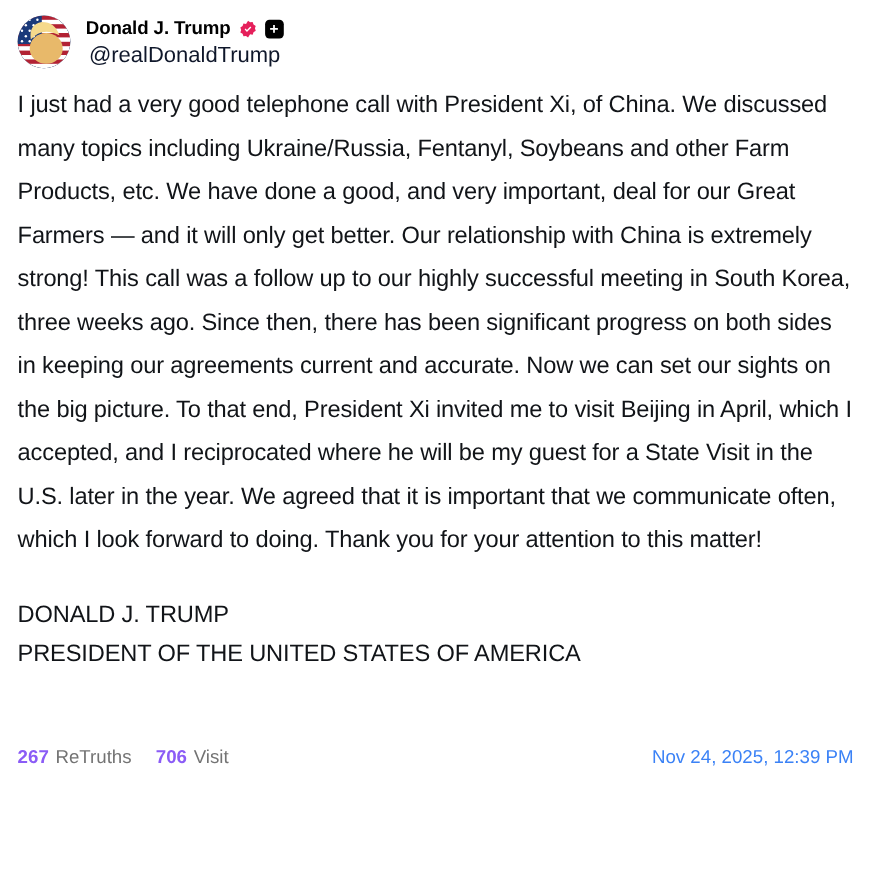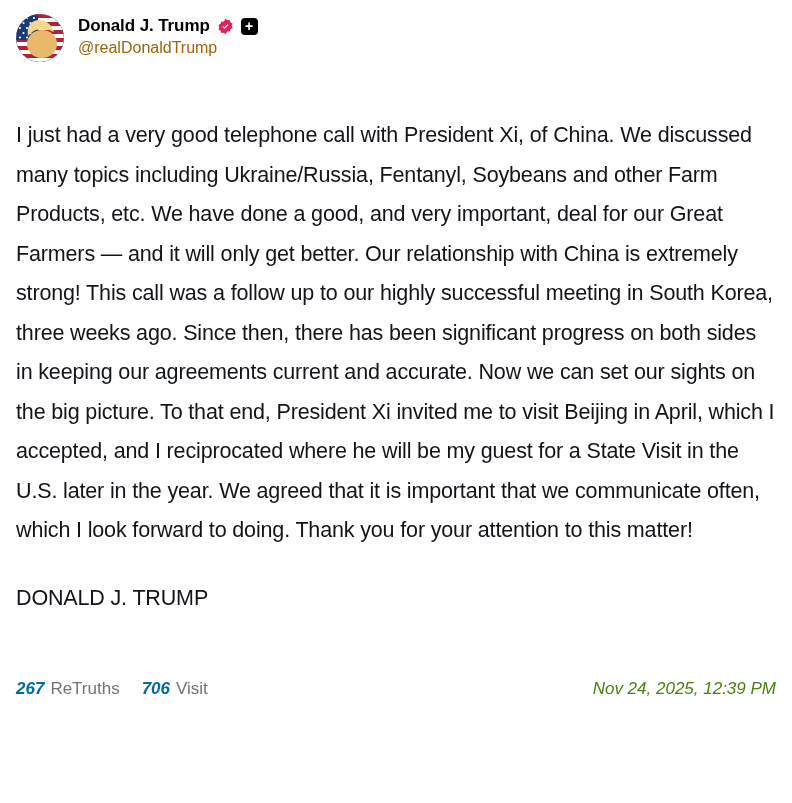--- a/index.html
+++ b/index.html
@@ -68,32 +68,32 @@
     border-radius: 4px;
     background: #000000;
     color: #ffffff;
     font-size: 14px;
     line-height: 16px;
     text-align: center;
     font-weight: bold;
     flex: 0 0 auto;
   }
   .handle {
-    font-size: 16px;
-    color: #a16207;
+    font-size: 20px;
+    color: #0f172a;
     margin-top: 3px;
+    text-align: center;
   }
   
   .body-text {
     font-size: 21.5px;
     line-height: 39.5px;
     color: #111418;
     letter-spacing: -0.15px;
     flex: 1 1 auto;
-    margin-top: 40px;
   }
   .body-text p {
     margin: 0 0 0 0;
   }
   .sig {
     margin-top: 29px;
     font-size: 21.5px;
     line-height: 36px;
     color: #111418;
     letter-spacing: -0.15px;
@@ -115,30 +115,28 @@
     align-items: baseline;
     gap: 22px;
   }
   .stat {
     display: inline-flex;
     align-items: baseline;
     gap: 6px;
   }
   .stat .num {
     font-weight: bold;
-    color: #0369a1;
-    font-style: italic;
+    color: #8b5cf6;
   }
   .stat .lbl {
     color: #737373;
   }
   .timestamp {
-    color: #4d7c0f;
+    color: #3b82f6;
     font-size: 17px;
-    font-style: italic;
   }
 </style>
 </head>
 <body>
 
 <div class="post">
 
   <div class="header">
 
     <div class="avatar">
@@ -189,20 +187,21 @@
       </div>
       <div class="handle">@realDonaldTrump</div>
     </div>
 
   </div>
 
   <div class="body-text">
     <p>I just had a very good telephone call with President Xi, of China. We discussed many topics including Ukraine/Russia, Fentanyl, Soybeans and other Farm Products, etc. We have done a good, and very important, deal for our Great Farmers — and it will only get better. Our relationship with China is extremely strong! This call was a follow up to our highly successful meeting in South Korea, three weeks ago. Since then, there has been significant progress on both sides in keeping our agreements current and accurate. Now we can set our sights on the big picture. To that end, President Xi invited me to visit Beijing in April, which I accepted, and I reciprocated where he will be my guest for a State Visit in the U.S. later in the year. We agreed that it is important that we communicate often, which I look forward to doing. Thank you for your attention to this matter!</p>
     <div class="sig">
       <div>DONALD J. TRUMP</div>
+      <div>PRESIDENT OF THE UNITED STATES OF AMERICA</div>
     </div>
   </div>
 
   <div class="footer">
     <div class="stats">
       <span class="stat">
         <span class="num">267</span>
         <span class="lbl">ReTruths</span>
       </span>
       <span class="stat">

